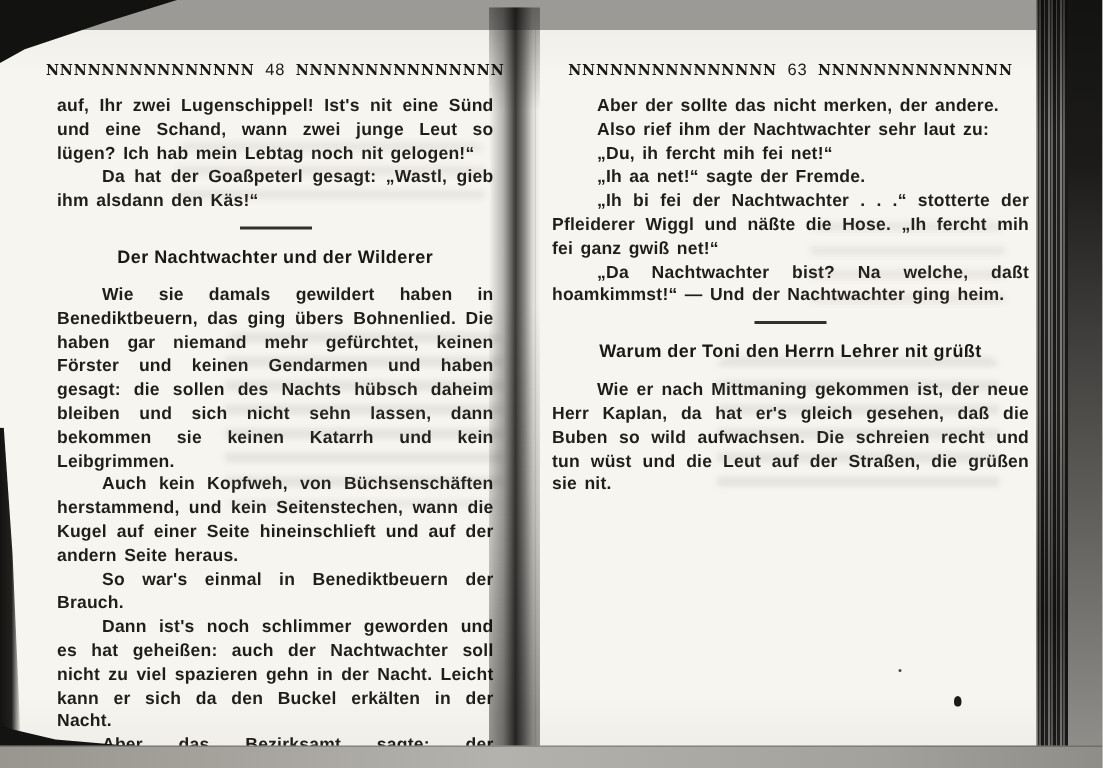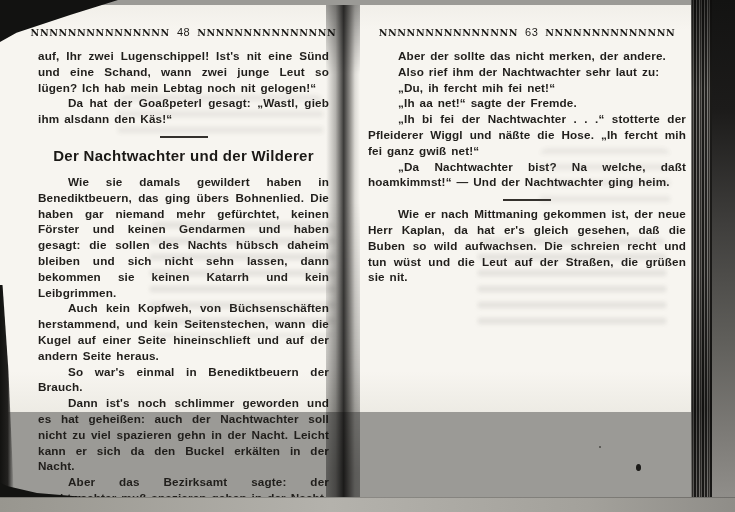--- a/index.html
+++ b/index.html
@@ -2,21 +2,21 @@
 <html><head>
 <meta charset="utf-8">
 <style>
   html,body { margin:0; padding:0; }
   .scan {
     position:relative; width:735px; height:512px; overflow:hidden;
     background:#9b9a96;
     font-family:"Liberation Sans", sans-serif;
   }
   .page {
-    position:absolute; top:5px; height:407px;
+    position:absolute; top:20px; height:493px;
     background:linear-gradient(180deg,#f1efe9 0%,#f7f5f0 6%,#f7f5f0 90%,#edebe4 100%);
     color:#1d1b18;
   }
   .page-left  { left:0;     width:357px; }
   .page-right { left:357px; width:334px; }
 
   .page-inner-left  { position:absolute; left:38px; top:20px; width:291px; }
   .page-inner-right { position:absolute; left:11px; top:20px; width:318px; }
 
   .pagehead { display:flex; align-items:center; justify-content:center; gap:7px; margin-bottom:9px; height:14px; }
@@ -30,21 +30,21 @@
     margin:0; text-align:justify; text-indent:30px;
     font-size:11.7px; line-height:15.8px; font-weight:bold;
     letter-spacing:0.15px; word-spacing:1.5px; color:#201e1b;
   }
   .para.noindent { text-indent:0; }
 
   .rule { width:48px; border:0; border-top:2px solid #34312d; margin:9px auto 5px auto; }
 
   .heading {
     margin:8px 0 8px 0; text-align:center;
-    font-size:15px; line-height:20px; font-weight:bold;
+    font-size:12px; line-height:20px; font-weight:bold;
     letter-spacing:0.3px; color:#1b1916;
   }
 
   
   .smudge {
     position:absolute; border-radius:8px; filter:blur(2px);
     background:repeating-linear-gradient(180deg, rgba(100,98,94,0.13) 0 6px, rgba(100,98,94,0) 6px 16px);
   }
   .smudge-l1 { left:118px; top:95px;  width:205px; height:45px;  opacity:.8; }
   .smudge-l2 { left:150px; top:222px; width:185px; height:115px; }
@@ -132,20 +132,21 @@
         <span class="pagenum">63</span>
         <span class="orn">NNNNNNNNNNNNNN</span>
       </div>
       <p class="para">Aber der sollte das nicht merken, der andere.</p>
       <p class="para">Also rief ihm der Nachtwachter sehr laut zu:</p>
       <p class="para">„Du, ih fercht mih fei net!“</p>
       <p class="para">„Ih aa net!“ sagte der Fremde.</p>
       <p class="para">„Ih bi fei der Nachtwachter . . .“ stotterte der Pfleiderer Wiggl und näßte die Hose. „Ih fercht mih fei ganz gwiß net!“</p>
       <p class="para">„Da Nachtwachter bist? Na welche, daßt hoamkimmst!“ — Und der Nachtwachter ging heim.</p>
       <div class="rule"></div>
+      <div class="heading">Warum der Toni den Herrn Lehrer nit grüßt</div>
       <p class="para">Wie er nach Mittmaning gekommen ist, der neue Herr Kaplan, da hat er's gleich gesehen, daß die Buben so wild aufwachsen. Die schreien recht und tun wüst und die Leut auf der Straßen, die grüßen sie nit.</p>
     </div>
   </div>
 
   <div class="smudge smudge-l1"></div>
   <div class="smudge smudge-l2"></div>
   <div class="smudge smudge-r1"></div>
   <div class="smudge smudge-r2"></div>
 
   <div class="gutter-shadow"></div>

